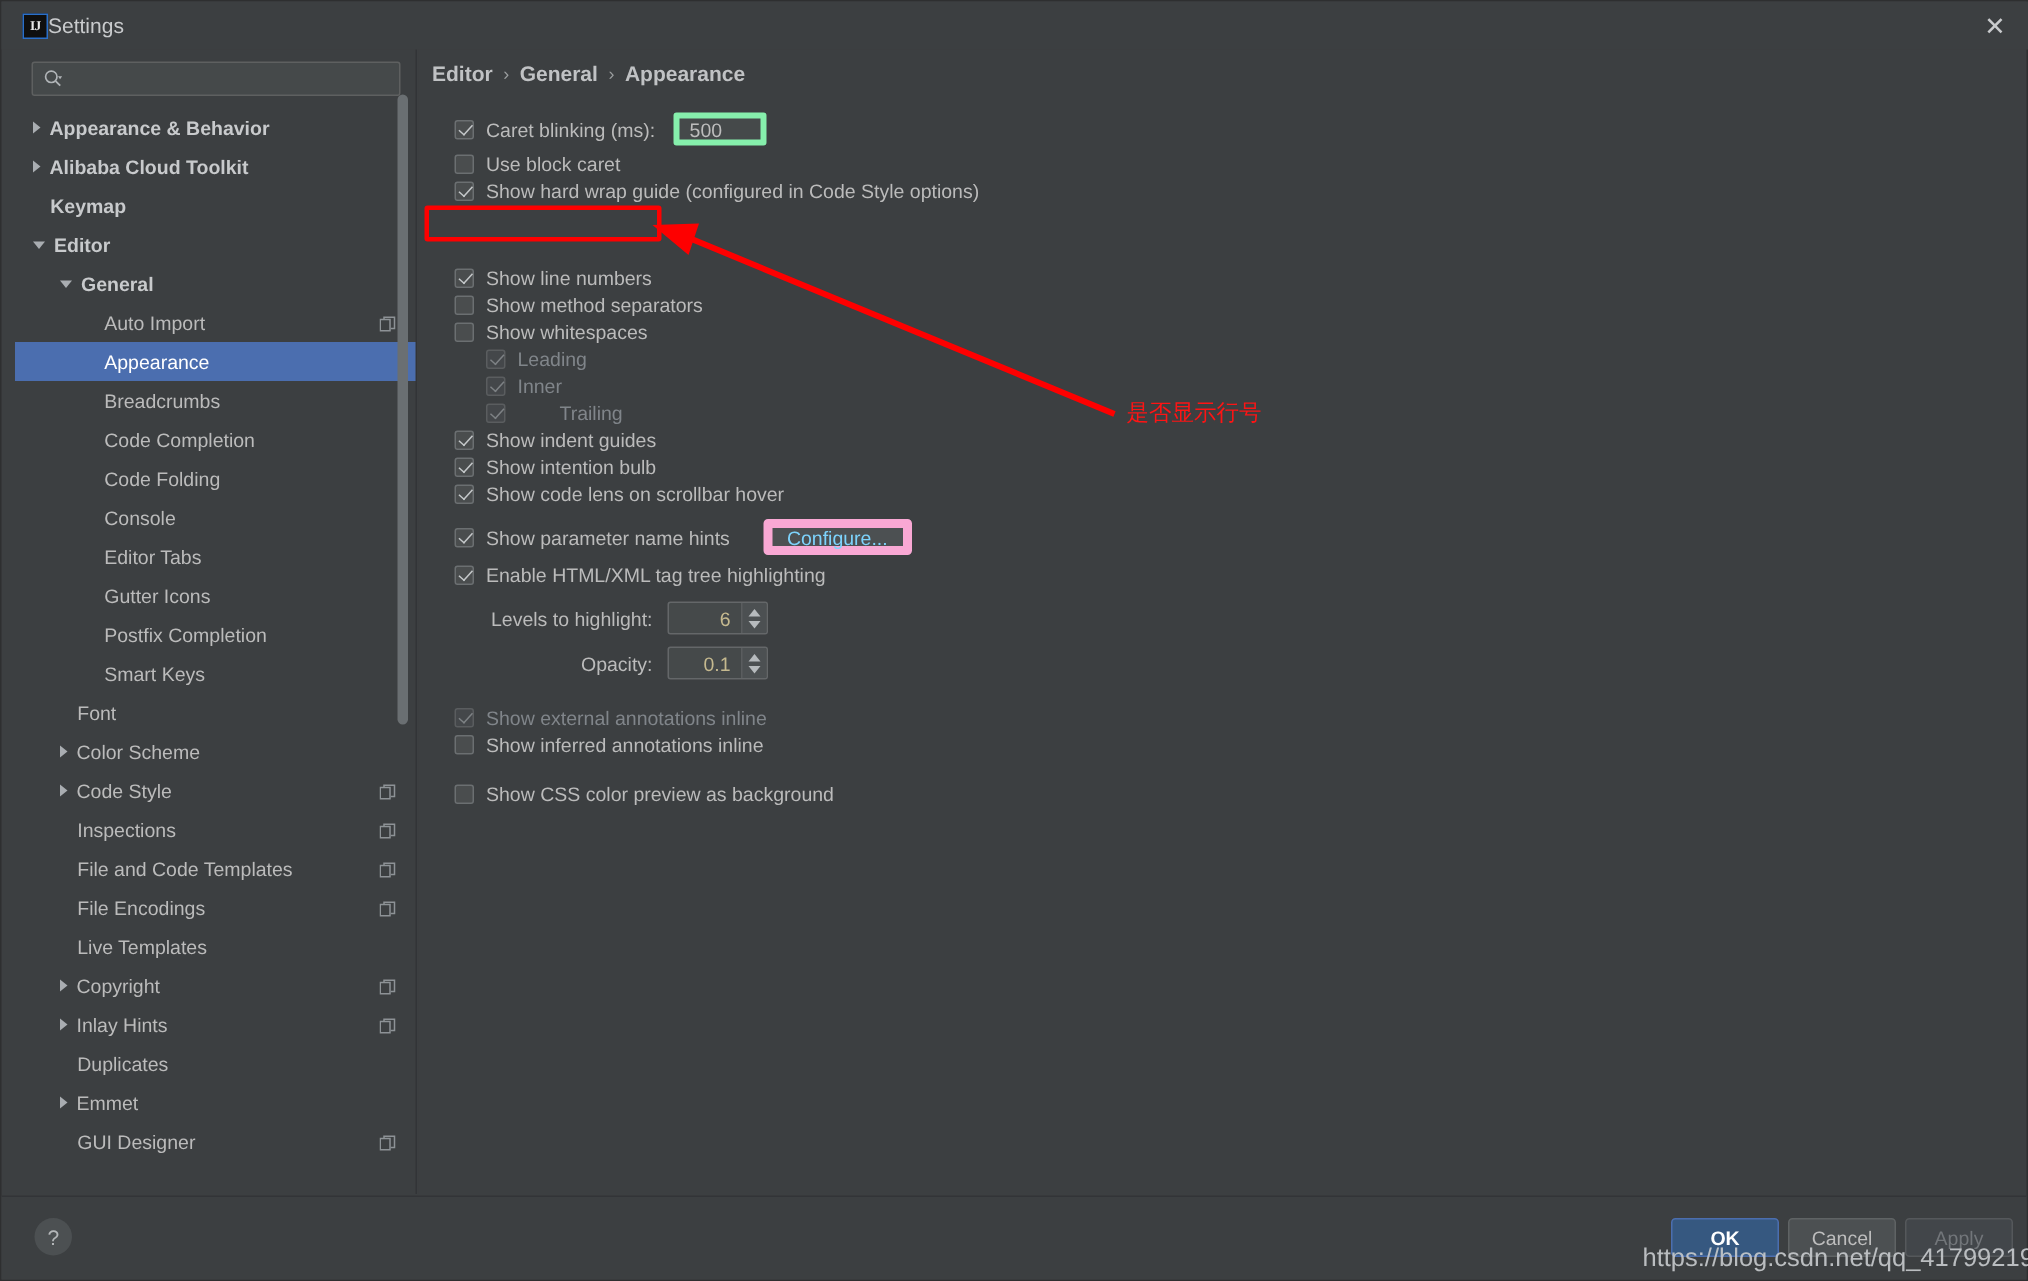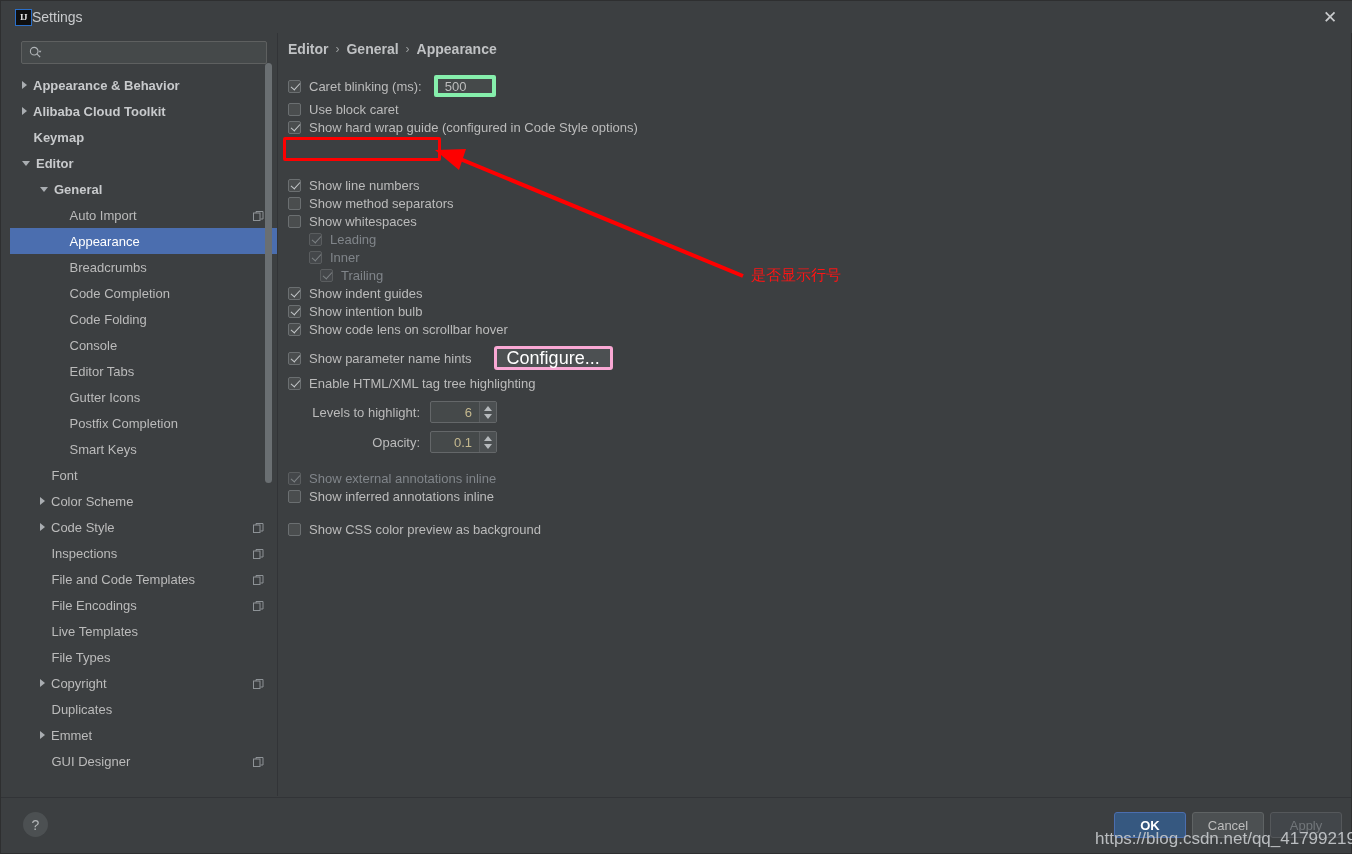--- a/index.html
+++ b/index.html
@@ -127,21 +127,21 @@
     background: #3c3f41;
     overflow: hidden;
   }
   #breadcrumb {
     position: absolute; left: 9px; top: 8px;
     font-size: 14px; font-weight: bold; color: #c0c2c4;
     display: flex; align-items: center; gap: 7px;
   }
   #breadcrumb .sep { color: #9b9e9f; font-weight: normal; font-size: 12px; }
 
-  #options { position: absolute; left: 9px; top: 39px; width: 1040px; }
+  #options { position: absolute; left: 24px; top: 39px; width: 1040px; }
 
   .opt-row {
     position: relative;
     display: flex; align-items: center;
     height: 18px;
     margin-bottom: 0px;
   }
 
   .cb {
     width: 13px; height: 13px;
@@ -170,22 +170,22 @@
     height: 22px; background: #45494a;
     border: 4px solid #86efac; border-radius: 2px;
     color: #bdbdbd; font-size: 13px;
     padding: 0 7px;
     display: flex; align-items: center;
     font-family: "Liberation Sans", sans-serif;
   }
   .btn {
     height: 24px; min-width: 88px;
     background: #4c5052;
-    border: 3px solid #f9a8d4; border-radius: 3px;
-    color: #ffffff; font-size: 18px;
+    border: 6px solid #f9a8d4; border-radius: 3px;
+    color: #7dd3fc; font-size: 13px;
     display: inline-flex; align-items: center; justify-content: center;
     cursor: pointer;
     padding: 0 10px;
     font-family: "Liberation Sans", sans-serif;
   }
   .spinner-row { display: flex; align-items: center; height: 26px; }
   .spinner-label {
     width: 132px; text-align: right; margin-right: 10px;
     color: #bbbbbb; font-size: 13px;
   }
@@ -405,26 +405,30 @@
           <span class="copy-badge"><svg viewBox="0 0 11 11" width="11" height="11">
               <rect x="0.5" y="2.5" width="6.5" height="7.5" fill="none" stroke="#8d9296" stroke-width="1"></rect>
               <path d="M3 2.5 V1 H10 V8.5 H7.5" fill="none" stroke="#8d9296" stroke-width="1"></path>
             </svg></span>
         </div>
         <div class="tree-row" style="padding-left: 30px;">
           <span class="arrow none"></span>
           <span class="tree-label">Live Templates</span>
         </div>
         <div class="tree-row" style="padding-left: 30px;">
-          <span class="arrow none"></span>
-          <span class="tree-label">File Types</span>
-        </div>
-        <div class="tree-row" style="padding-left: 30px;">
           <span class="arrow right"></span>
           <span class="tree-label">Copyright</span>
+          <span class="copy-badge"><svg viewBox="0 0 11 11" width="11" height="11">
+              <rect x="0.5" y="2.5" width="6.5" height="7.5" fill="none" stroke="#8d9296" stroke-width="1"></rect>
+              <path d="M3 2.5 V1 H10 V8.5 H7.5" fill="none" stroke="#8d9296" stroke-width="1"></path>
+            </svg></span>
+        </div>
+        <div class="tree-row" style="padding-left: 30px;">
+          <span class="arrow right"></span>
+          <span class="tree-label">Inlay Hints</span>
           <span class="copy-badge"><svg viewBox="0 0 11 11" width="11" height="11">
               <rect x="0.5" y="2.5" width="6.5" height="7.5" fill="none" stroke="#8d9296" stroke-width="1"></rect>
               <path d="M3 2.5 V1 H10 V8.5 H7.5" fill="none" stroke="#8d9296" stroke-width="1"></path>
             </svg></span>
         </div>
         <div class="tree-row" style="padding-left: 30px;">
           <span class="arrow none"></span>
           <span class="tree-label">Duplicates</span>
         </div>
         <div class="tree-row" style="padding-left: 30px;">
@@ -484,21 +488,21 @@
             <span class="opt-label">Show whitespaces</span>
           </div>
           <div class="opt-row" style="height: 18px; margin-left: 21px;">
             <span class="cb checked disabled"></span>
             <span class="opt-label dim">Leading</span>
           </div>
           <div class="opt-row" style="height: 18px; margin-left: 21px;">
             <span class="cb checked disabled"></span>
             <span class="opt-label dim">Inner</span>
           </div>
-          <div class="opt-row" style="height: 18px; margin-left: 32px;">
+          <div class="opt-row" style="height: 18px; margin-left: 21px; gap: 28px;">
             <span class="cb checked disabled"></span>
             <span class="opt-label dim">Trailing</span>
           </div>
           <div class="opt-row" style="height: 18px;">
             <span class="cb checked"></span>
             <span class="opt-label">Show indent guides</span>
           </div>
           <div class="opt-row" style="height: 18px;">
             <span class="cb checked"></span>
             <span class="opt-label">Show intention bulb</span>

